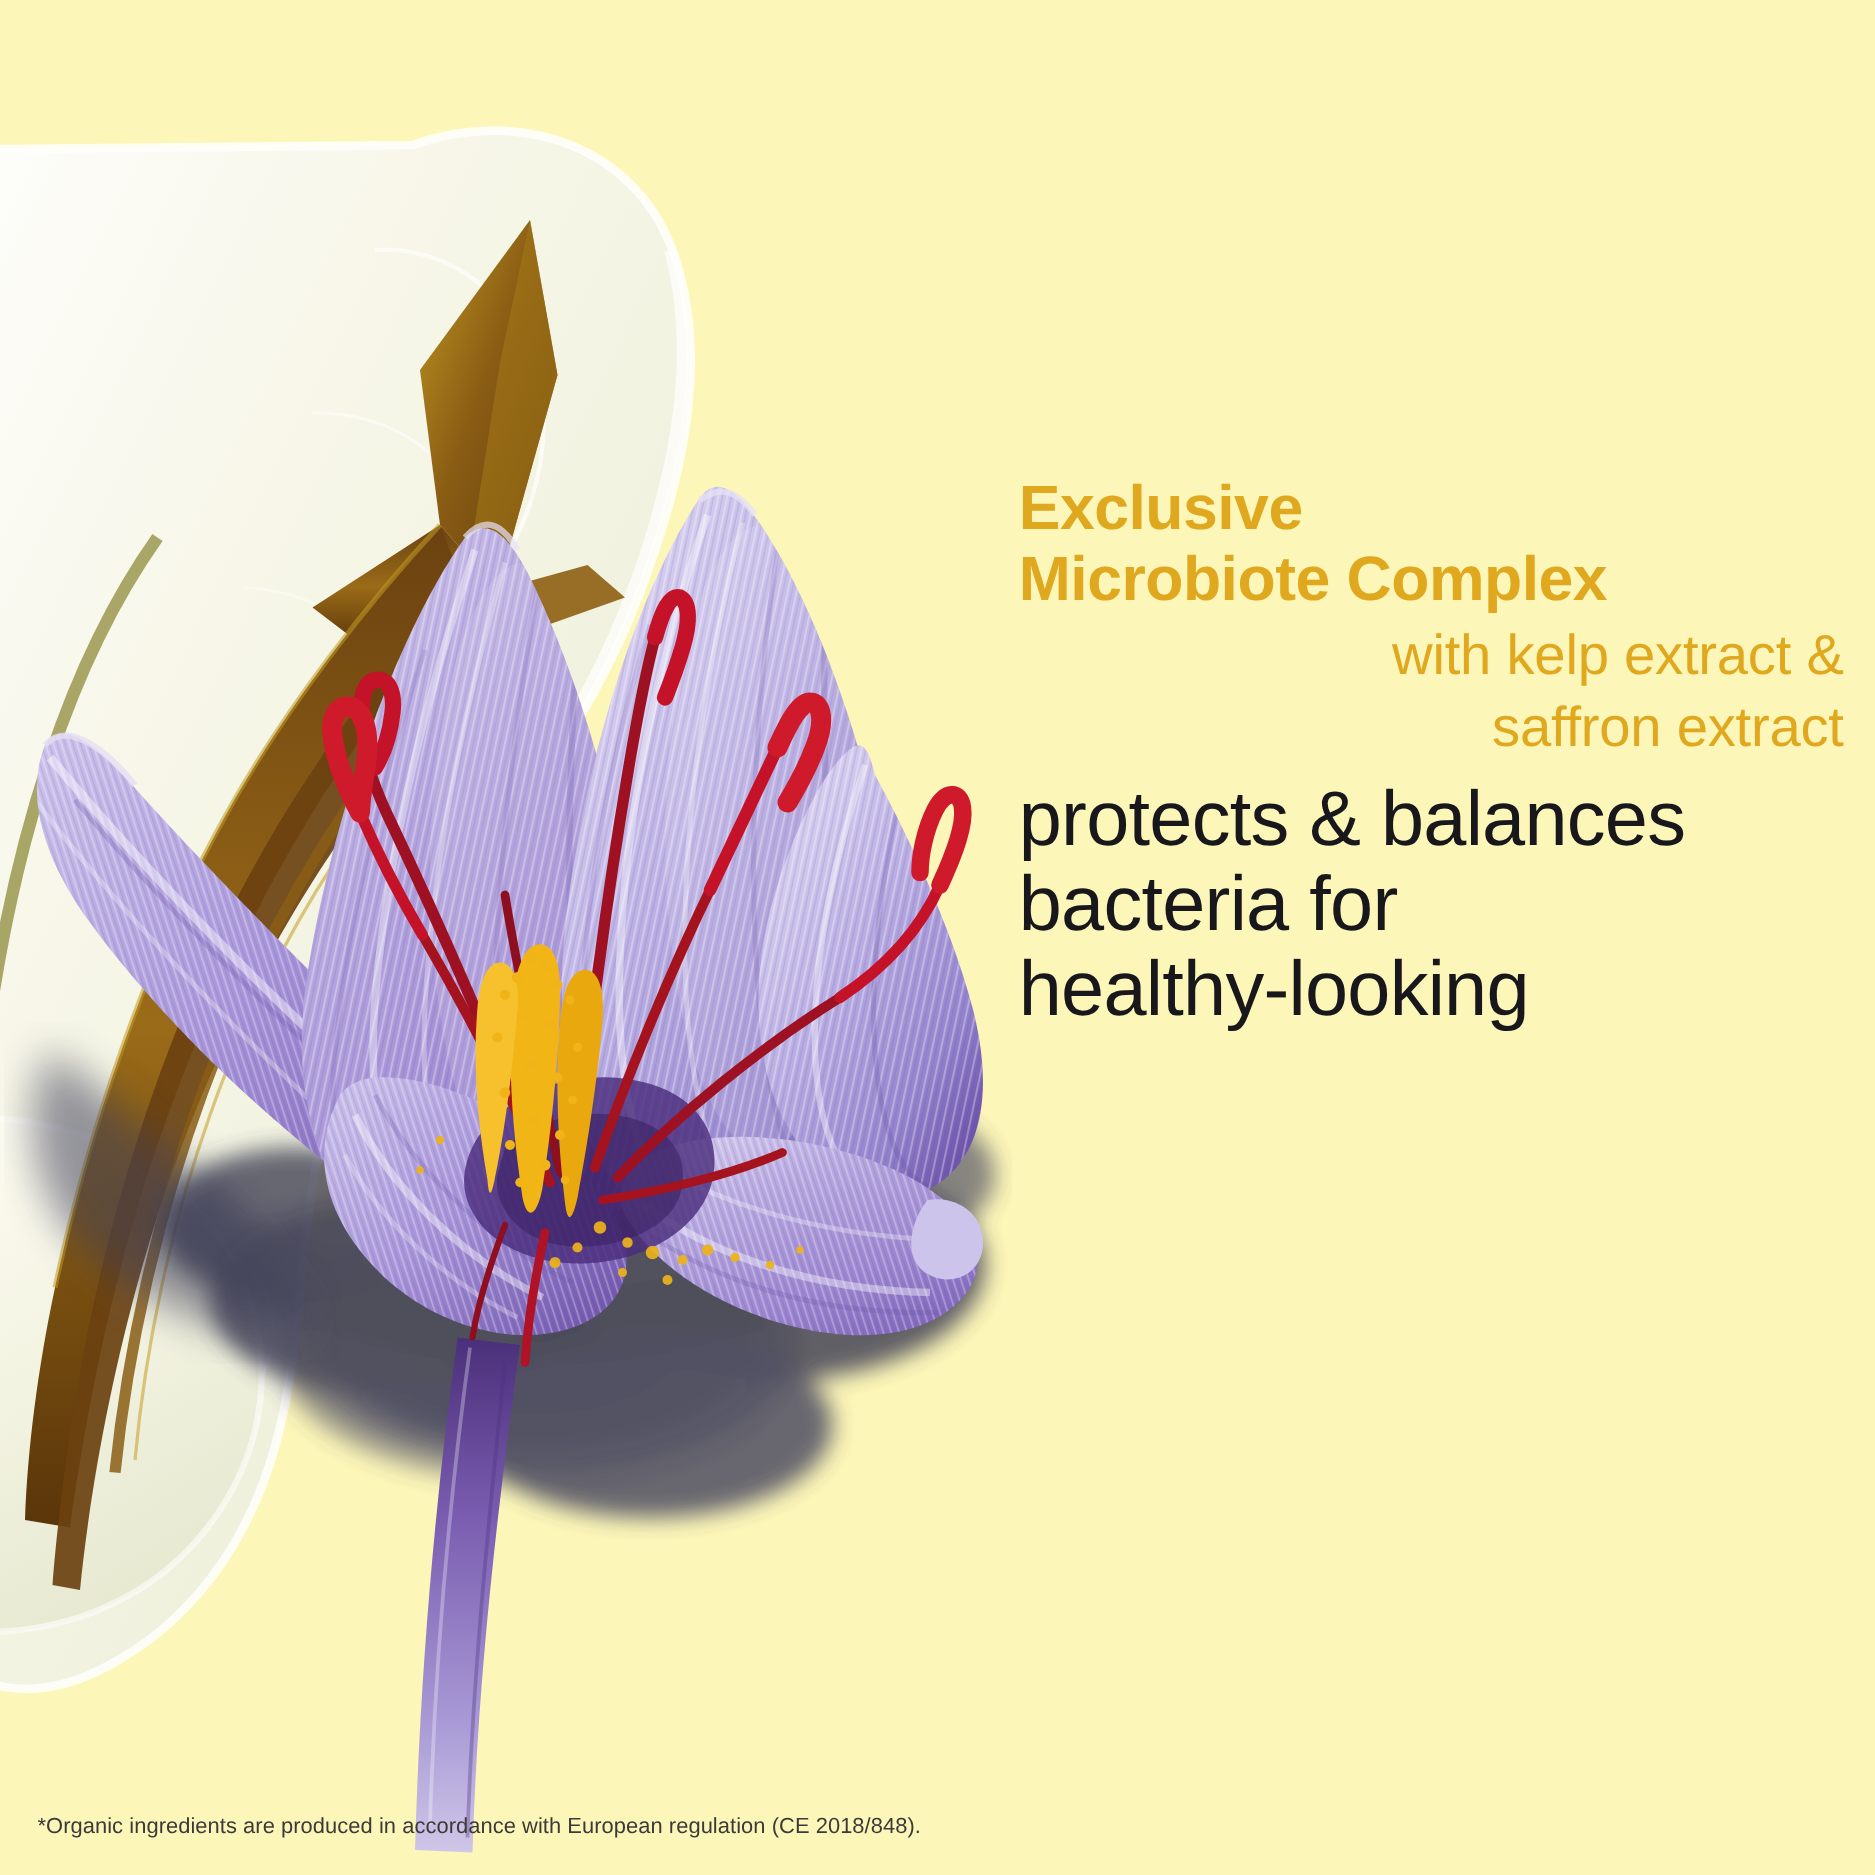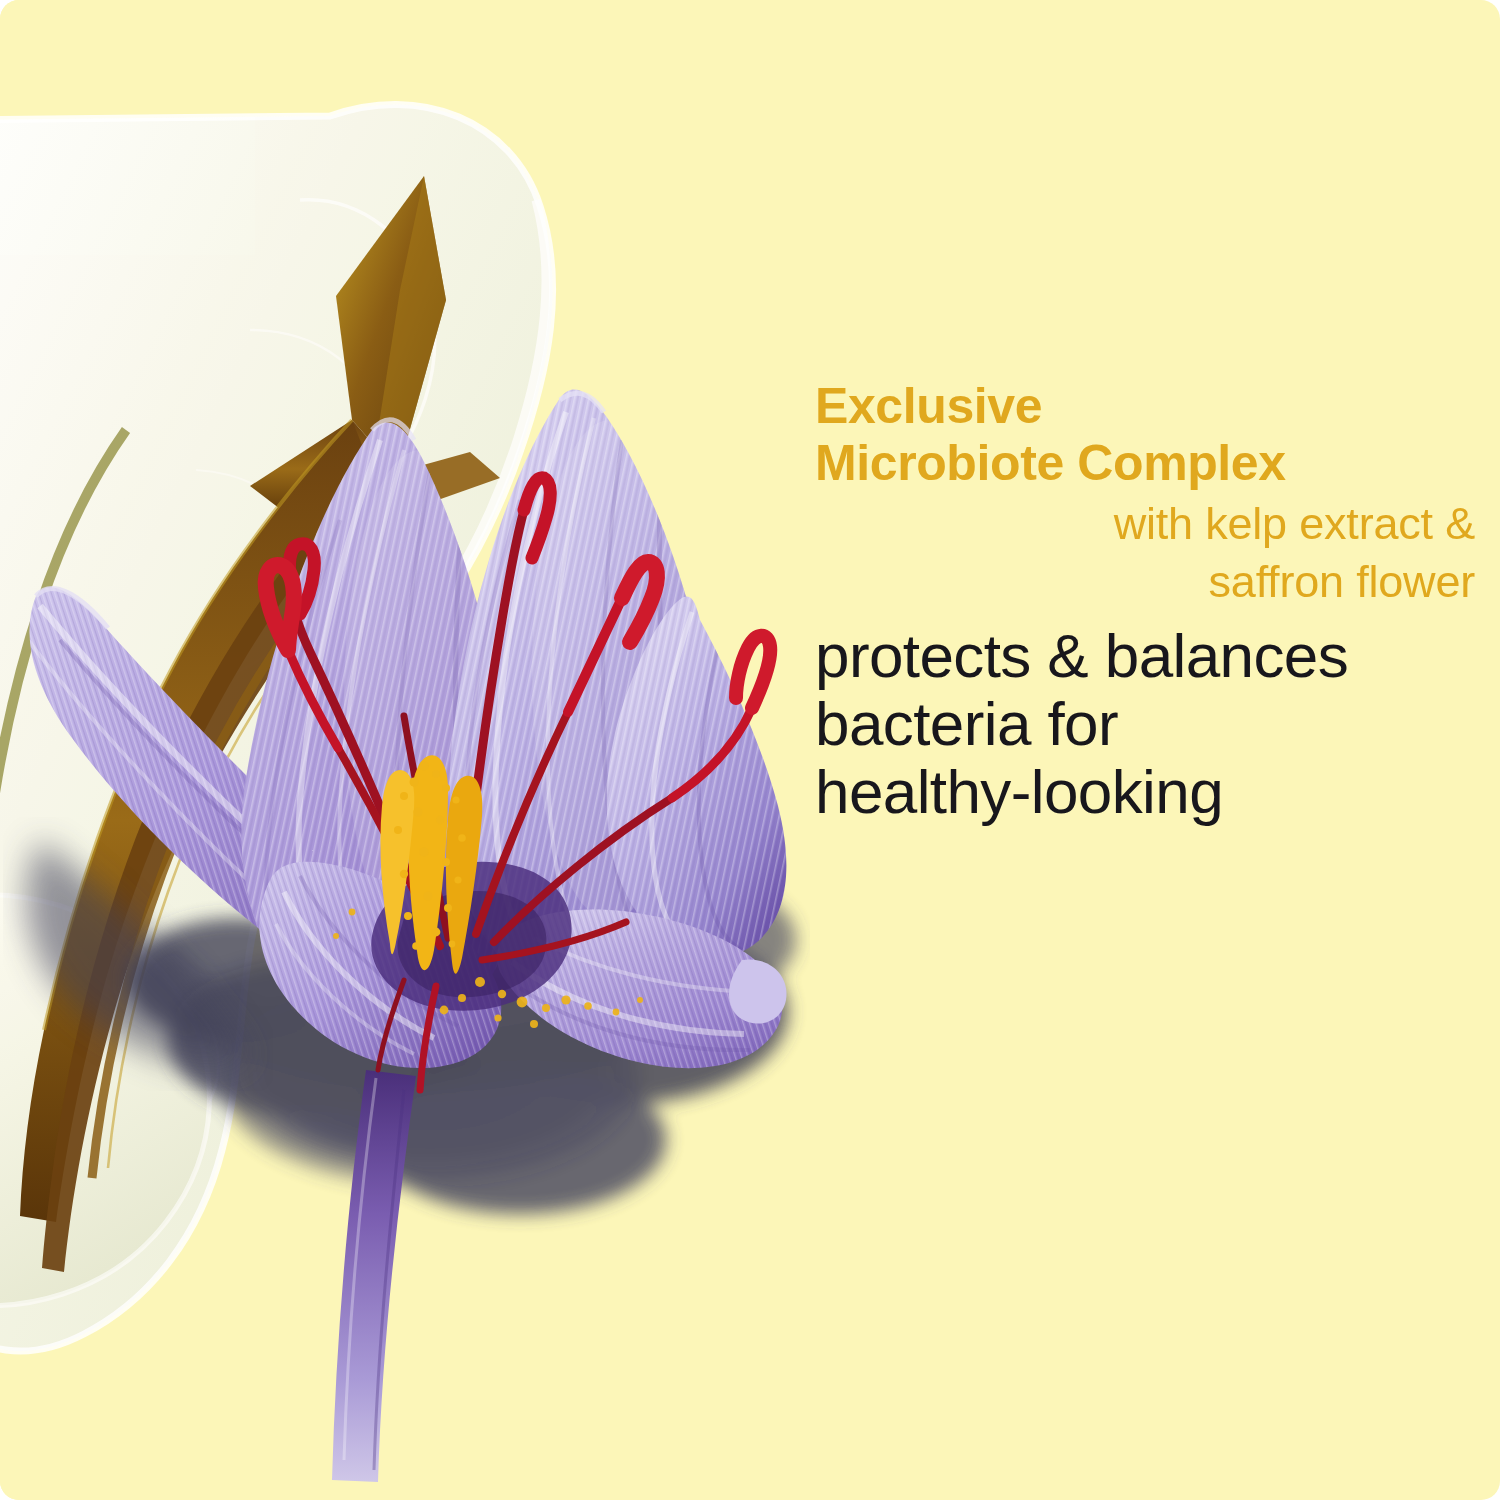--- a/index.html
+++ b/index.html
@@ -7,21 +7,20 @@
     padding: 0;
     background: #ffffff;
   }
   #stage {
     position: relative;
     width: 1500px;
     height: 1500px;
     overflow: hidden;
     background: #fcf6b8;
     font-family: "Liberation Sans", sans-serif;
-    border-radius: 19px;
   }
 
   
   #art {
     position: absolute;
     left: 0; top: 0;
     width: 810px; height: 1500px;
     overflow: hidden;
   }
   #art svg { display: block; width: 810px; height: 1500px; }
@@ -423,23 +422,24 @@
       <path d="M560,400 C576,388 590,392 604,412" fill="none" stroke="#e6e1f6" stroke-width="5" opacity="0.75"></path>
       <path d="M372,430 C386,414 400,416 414,440" fill="none" stroke="#e6e1f6" stroke-width="5" opacity="0.7"></path>
     </svg>
   </div>
 
   <div id="copy">
     <div class="headline">Exclusive</div>
     <div class="headline">Microbiote Complex</div>
 
     <div class="subhead">with kelp extract &amp;</div>
-    <div class="subhead">saffron flower</div>
+    <div class="subhead">saffron extract</div>
 
     <div id="body-block">
       <div class="bodyline">protects &amp; balances</div>
       <div class="bodyline">bacteria for</div>
       <div class="bodyline">healthy-looking</div>
     </div>
   </div>
 
+  <div id="footnote">*Organic ingredients are produced in accordance with European regulation (CE 2018/848).</div>
 
 </div>
 
 </body></html>

